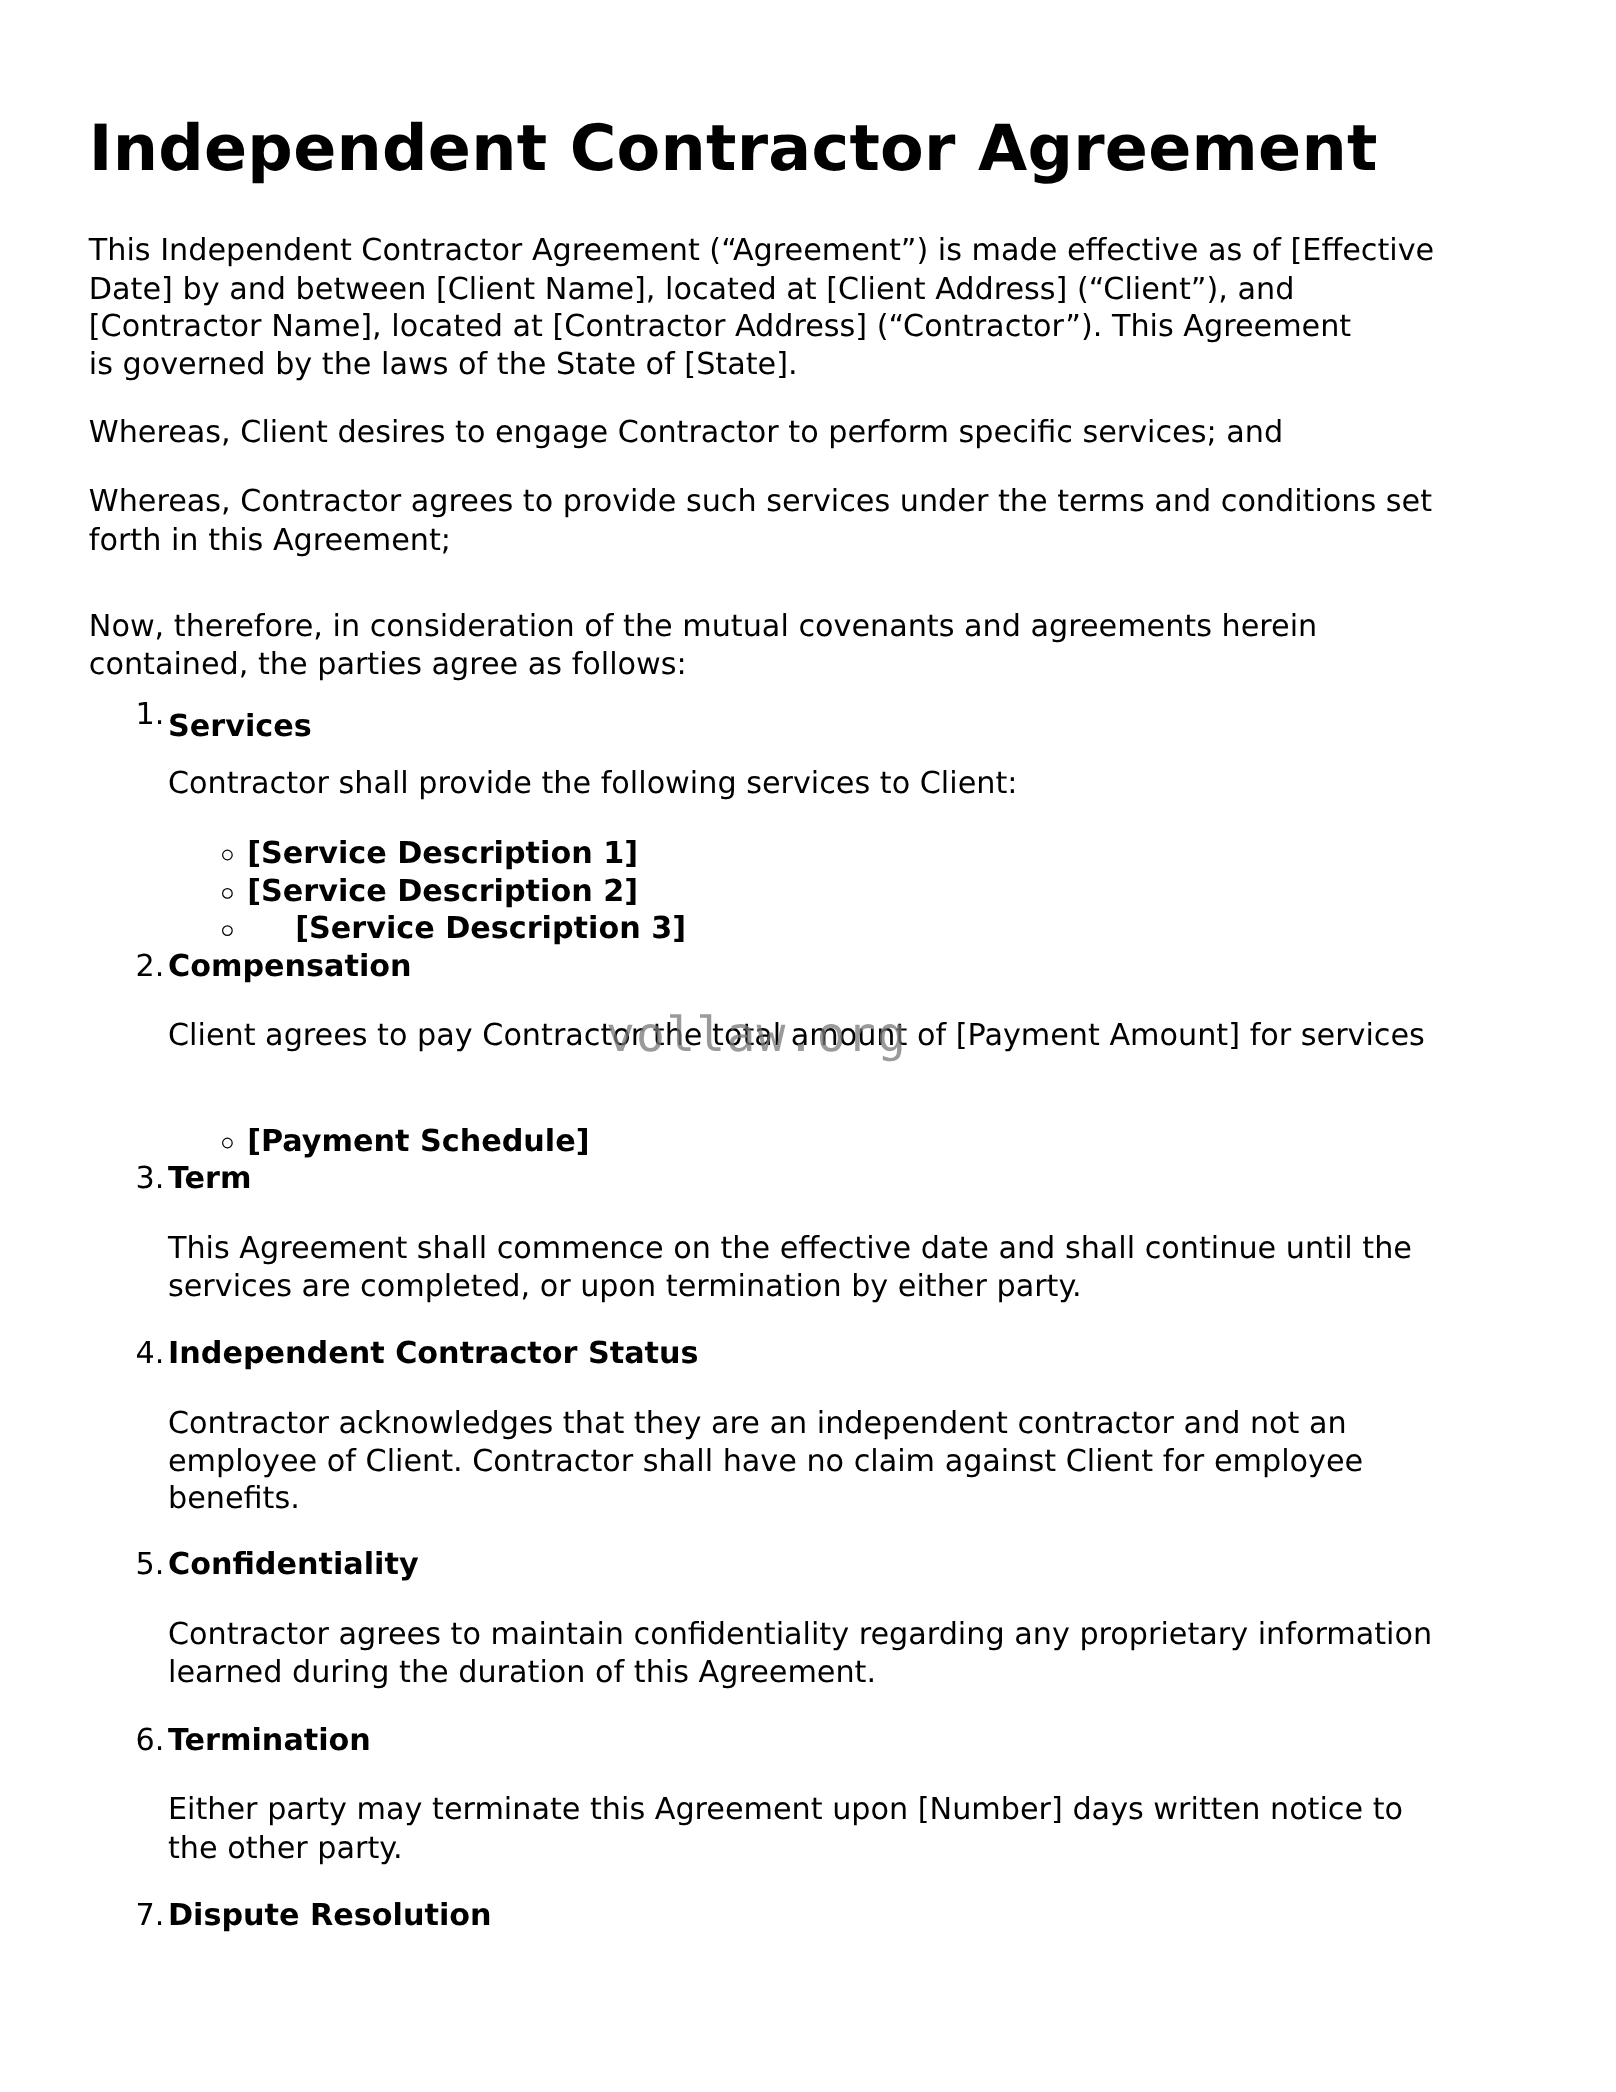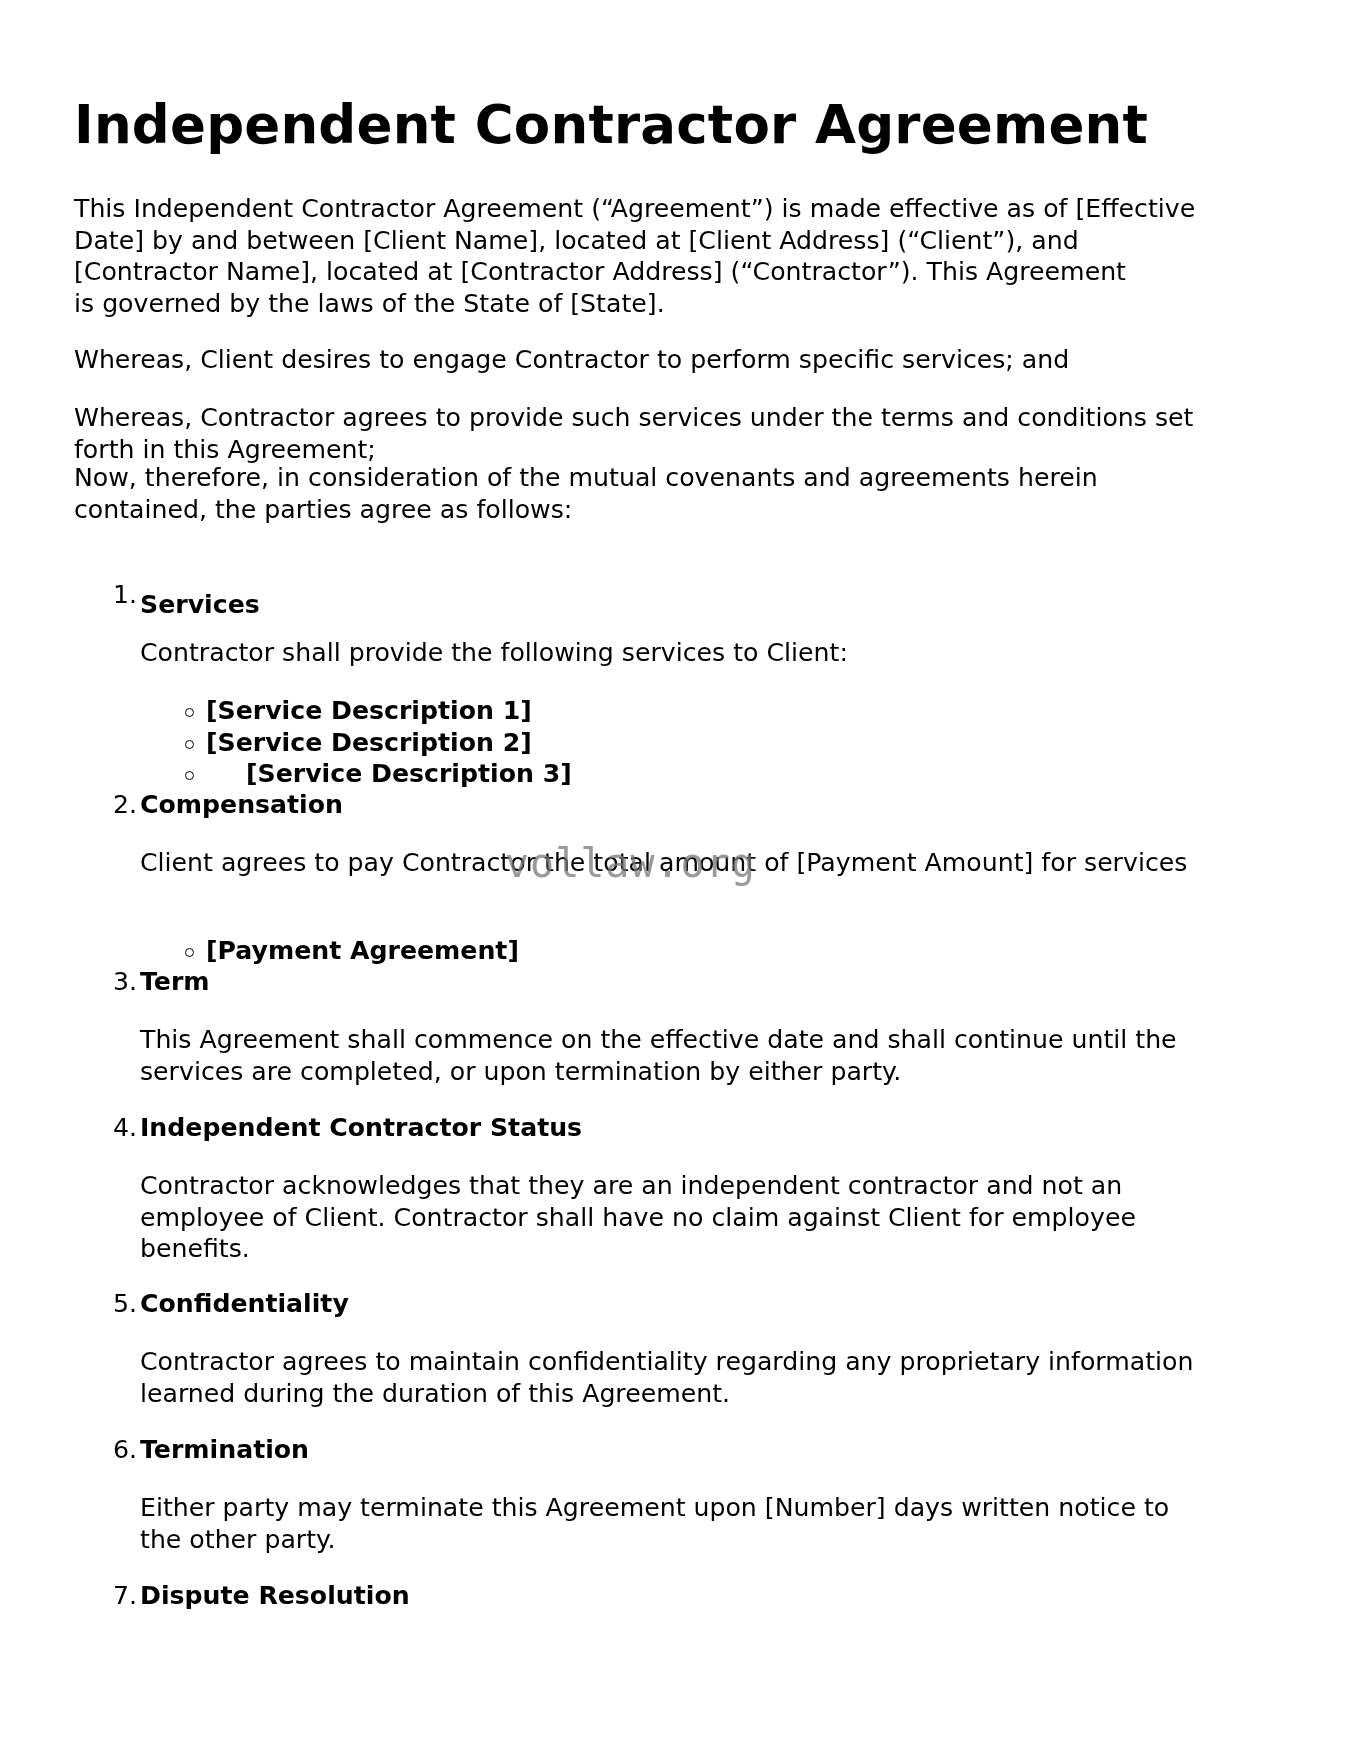--- a/index.html
+++ b/index.html
@@ -39,21 +39,21 @@
     <span>is governed by the laws of the State of </span><span class="b">[State]</span><span>.</span>
   </div>
 
   <div class="p" style="top:344px;">Whereas, Client desires to engage Contractor to perform specific services; and</div>
 
   <div class="p" style="top:402px;">
     <span>Whereas, Contractor agrees to provide such services under the terms and conditions set</span><br>
     <span>forth in this Agreement;</span>
   </div>
 
-  <div class="p" style="top:462px;">
+  <div class="p" style="top:506px;">
     <span>Now, therefore, in consideration of the mutual covenants and agreements herein</span><br>
     <span>contained, the parties agree as follows:</span>
   </div>
 
   <div>
     <div class="num" style="top:579px;">1.</div>
     <div class="h" style="top:579px;margin-top:10px;">Services</div>
     <div class="sub" style="top:637px;">Contractor shall provide the following services to Client:</div>
     <span class="circ" style="top:708px;"></span>
     <div class="bullet" style="top:695px;">[Service Description 1]</div>
@@ -63,21 +63,21 @@
     <div class="bullet" style="top:758px;margin-left:40px;">[Service Description 3]</div>
   </div>
 
   <div>
     <div class="num" style="top:789px;">2.</div>
     <div class="h" style="top:789px;">Compensation</div>
     <div class="sub" style="top:847px; width:1200px;">
       <span>Client agrees to pay Contractor the total amount of </span><span class="b">[Payment Amount]</span><span> for services</span><br>
     </div>
     <span class="circ" style="top:948px;"></span>
-    <div class="bullet" style="top:935px;">[Payment Agreement]</div>
+    <div class="bullet" style="top:935px;">[Payment Schedule]</div>
   </div>
 
   <div>
     <div class="num" style="top:966px;">3.</div>
     <div class="h" style="top:966px;">Term</div>
     <div class="sub" style="top:1024px;">
       <span>This Agreement shall commence on the effective date and shall continue until the</span><br>
       <span>services are completed, or upon termination by either party.</span>
     </div>
   </div>

